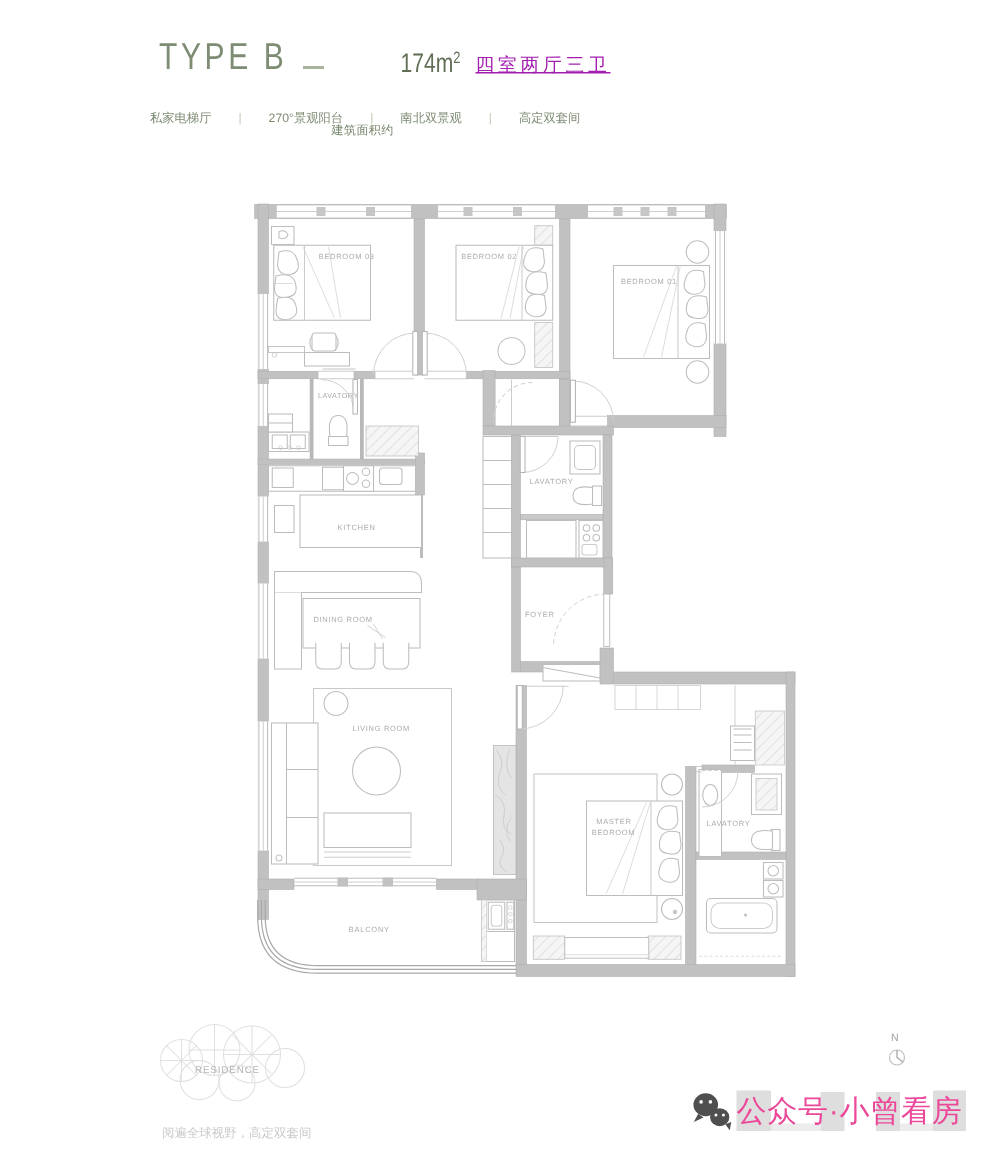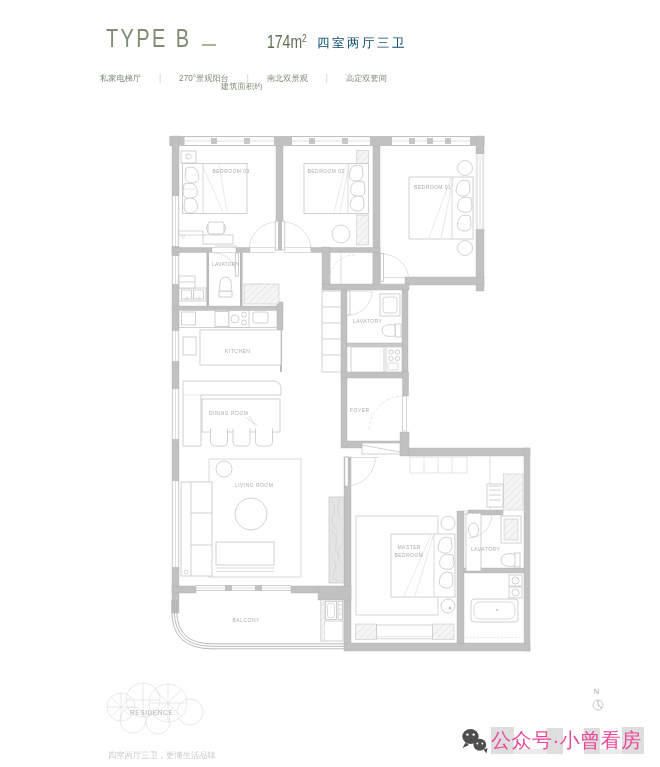--- a/index.html
+++ b/index.html
@@ -10,21 +10,21 @@
 <body>
 
 <div class="abs" style="left:106px;top:24px;font-size:25px;letter-spacing:3px;color:#7e8c74;transform:scaleX(0.8);transform-origin:0 0;">TYPE B</div>
 
 <div class="abs" style="left:202px;top:44px;width:14px;height:2px;background:#a9b49d;"></div>
 
 <div class="abs" style="left:221px;top:38.8px;font-size:8px;color:#77866c;letter-spacing:0.3px;margin-top:42px;">建筑面积约</div>
 
 <div class="abs" style="left:267px;top:32px;font-size:18px;color:#5f6e55;transform:scaleX(0.78);transform-origin:0 0;">174m<span style="font-size:11px;vertical-align:6px;">2</span></div>
 
-<div class="abs" style="left:317px;top:35px;font-size:12.5px;color:#0c4a6e;letter-spacing:2.5px;">四室两厅三卫</div>
+<div class="abs" style="left:317px;top:35px;font-size:12.5px;color:#a21caf;letter-spacing:2.5px;text-decoration:underline;">四室两厅三卫</div>
 
 <div class="abs" style="left:100px;top:62.5px;font-size:8.2px;color:#7e8c74;letter-spacing:0px;margin-top:10px;">私家电梯厅<span style="color:#c3ccb9;padding:0 18px;">|</span>270°景观阳台<span style="color:#c3ccb9;padding:0 18px;">|</span>南北双景观<span style="color:#c3ccb9;padding:0 18px;">|</span>高定双套间</div>
 
 <svg class="abs" style="left:0;top:0;" width="660" height="767" viewBox="0 0 660 767" xmlns="http://www.w3.org/2000/svg">
 <defs>
 <pattern id="hatch" width="5" height="5" patternTransform="rotate(45)" patternUnits="userSpaceOnUse">
   <rect width="5" height="5" fill="#f5f5f5"></rect>
   <line x1="0" y1="0" x2="0" y2="5" stroke="#c5c5c5" stroke-width="0.55"></line>
 </pattern>
 <pattern id="hatch2" width="4" height="4" patternTransform="rotate(-45)" patternUnits="userSpaceOnUse">
@@ -566,15 +566,15 @@
 <ellipse cx="479.8" cy="744.8" rx="6.4" ry="6"></ellipse>
 <path d="M483.5,749.5 l3,4 l1,-5.5 z"></path>
 <circle cx="467.4" cy="734.6" r="1.2" fill="#ffffff"></circle>
 <circle cx="473.6" cy="734.6" r="1.2" fill="#ffffff"></circle>
 <circle cx="477.3" cy="743.4" r="1" fill="#ffffff"></circle>
 <circle cx="482.3" cy="743.4" r="1" fill="#ffffff"></circle>
 </g>
 </g>
 </svg>
 
-<div class="abs" style="left:108px;top:750px;font-size:8.3px;color:#c9c9c9;letter-spacing:0px;">四室两厅三卫，更懂生活品味</div>
+<div class="abs" style="left:108px;top:750px;font-size:8.3px;color:#c9c9c9;letter-spacing:0px;">阅遍全球视野，高定双套间</div>
 
 <div class="abs" style="left:491px;top:727px;font-size:20px;color:#ec4899;letter-spacing:0.5px;">公众号·小曾看房</div>
 
 </body></html>

